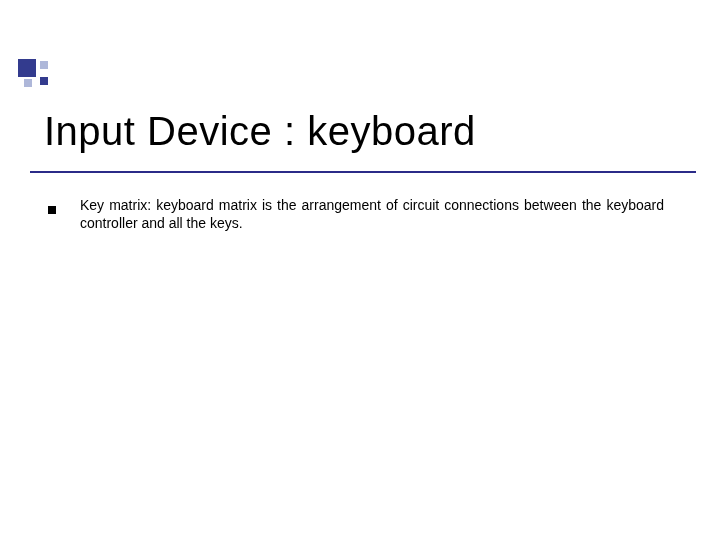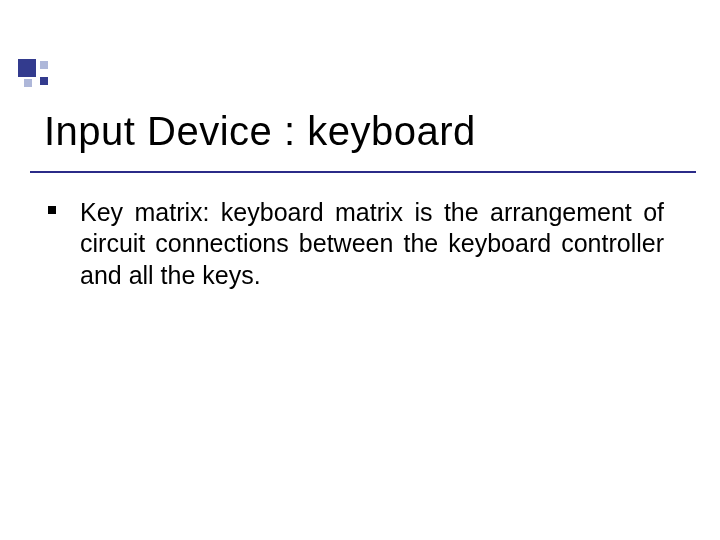--- a/index.html
+++ b/index.html
@@ -63,21 +63,21 @@
   .bullet-icon {
     flex: 0 0 auto;
     width: 8px;
     height: 8px;
     background: #000;
     margin-top: 9px;
     margin-right: 24px;
   }
   .bullet-text {
     flex: 1 1 auto;
-    font-size: 25px;
+    font-size: 14px;
     line-height: 1.25;
     text-align: justify;
   }
 </style>
 </head>
 <body>
 
 <div class="slide">
 
   <div class="corner-deco">

